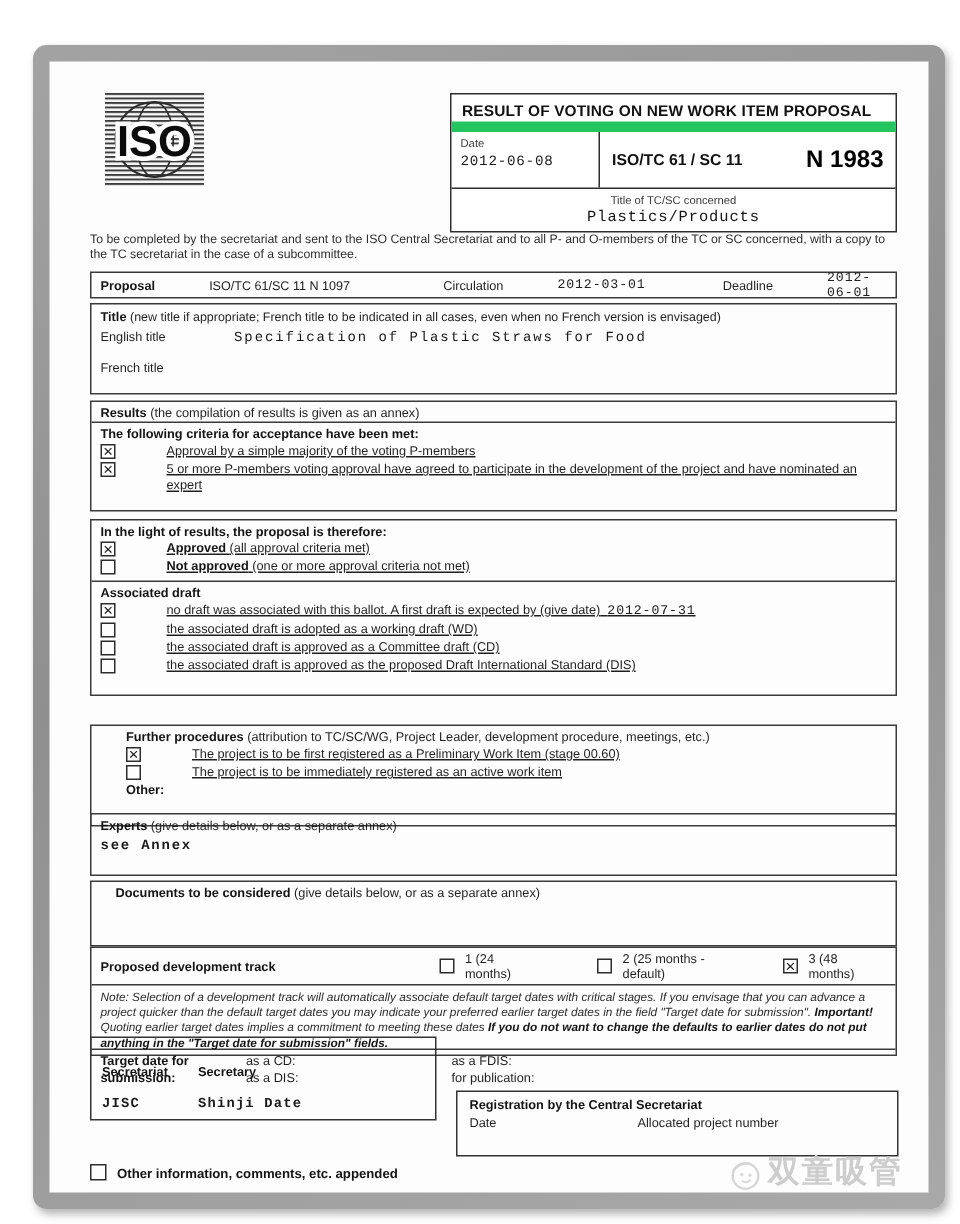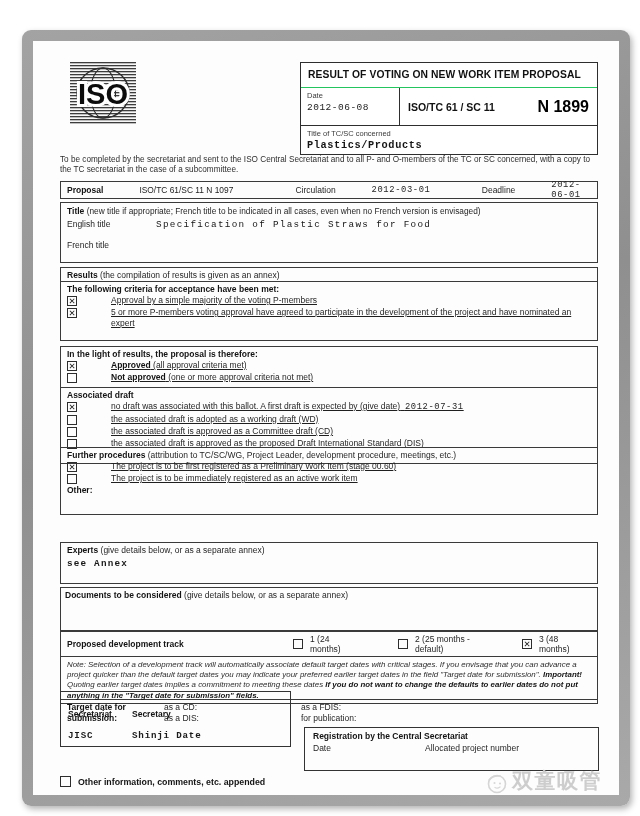--- a/index.html
+++ b/index.html
@@ -16,33 +16,33 @@
     position:absolute;left:11px;top:11px;width:586px;height:754px;
     background:#fdfdfd;overflow:hidden;
   }
   
   .iso-logo{position:absolute;left:37px;top:21px;width:66px;height:62px;}
   .header-box{
     position:absolute;left:267px;top:21px;width:298px;height:93px;
     border:1.5px solid #2e2e2e;box-sizing:border-box;background:#fff;
   }
   .hb-title{
-    height:25px;border-bottom:1px solid #22c55e;box-sizing:border-box;
+    height:25px;border-bottom:7px solid #22c55e;box-sizing:border-box;
     font-weight:bold;font-size:10.3px;padding:6px 7px 12px;letter-spacing:.1px;color:#111;
   }
   .hb-mid{height:38px;border-bottom:1px solid #2e2e2e;box-sizing:border-box;display:flex;}
   .hb-date{width:99px;border-right:1px solid #2e2e2e;box-sizing:border-box;padding:3px 6px;}
   .small-label{font-size:7.5px;color:#3a3a3a;}
   .mono{font-family:"Liberation Mono","DejaVu Sans Mono",monospace;}
   .hb-date-value{font-size:9.5px;margin-top:2px;letter-spacing:.5px;color:#1c1c1c;}
   .hb-committee{flex:1;display:flex;align-items:center;justify-content:space-between;padding:0 8px;}
   .committee{font-weight:bold;font-size:10.5px;color:#111;}
   .docnum{font-weight:bold;font-size:16px;color:#000;}
-  .hb-tc{padding:3px 6px;}
-  .hb-tc-value{font-size:10.3px;font-weight:bold;letter-spacing:.6px;margin-top:1px;color:#151515;}
+  .hb-tc{padding:3px 6px;text-align:center;}
+  .hb-tc-value{font-size:10.3px;font-weight:normal;letter-spacing:.6px;margin-top:1px;color:#151515;}
   .intro{
     position:absolute;left:27px;top:114px;width:540px;
     font-size:8.2px;line-height:9.6px;color:#2e2e2e;
   }
   
   .box{
     position:absolute;left:27px;width:538px;box-sizing:border-box;
     border:1.2px solid #3a3a3a;background:transparent;font-size:8.5px;color:#1f1f1f;gap:36px;
   }
   .b{font-weight:bold;color:#141414;}
@@ -69,26 +69,26 @@
   .t-eng-label{width:89px;}
   .t-eng-value{font-size:9.3px;letter-spacing:1.3px;color:#161616;}
   .t-line3{margin-top:10px;}
   .note-txt{font-size:8.3px;}
   
   .results-box{top:226px;height:74px;}
   .results-r1{height:14px;}
   
   .decision-box{top:305px;height:118px;}
   
-  .further-box{top:406px;height:68px;padding:2px 6px;}
+  .further-box{top:442px;height:68px;padding:2px 23px;}
   
   .experts-box{top:501px;height:42px;padding:2px 6px;}
   .experts-value{margin-top:3px;font-size:9.3px;letter-spacing:1.2px;font-weight:bold;color:#1a1a1a;}
   
-  .documents-box{top:546px;height:44px;padding:2px 4px;}
+  .documents-box{top:546px;height:44px;padding:2px 16px;}
   
   .track-box{top:590px;height:73px;}
   .track-r1{height:25px;display:flex;align-items:center;padding:0 6px;box-sizing:border-box;}
   .track-heading{width:176px;}
   .track-opt{display:flex;align-items:center;}
   .track-opt .cb{margin-top:0;}
   .track-opt span.lab{margin-left:7px;}
   .m1{margin-left:10px;padding-left:41px;} .m2{margin-left:36px;} .m3{margin-left:22px;}
   .track-note{font-style:italic;font-size:7.9px;line-height:10.2px;padding:3px 6px;color:#2c2c2c;height:43px;box-sizing:border-box;}
   .track-target{display:flex;padding:2px 6px;line-height:10.5px;}
@@ -136,21 +136,21 @@
 
     <div class="header-box">
       <div class="hb-title">RESULT OF VOTING ON NEW WORK ITEM PROPOSAL</div>
       <div class="hb-mid">
         <div class="hb-date">
           <div class="small-label">Date</div>
           <div class="mono hb-date-value">2012-06-08</div>
         </div>
         <div class="hb-committee">
           <span class="committee">ISO/TC 61 / SC 11</span>
-          <span class="docnum">N 1899</span>
+          <span class="docnum">N 1983</span>
         </div>
       </div>
       <div class="hb-tc">
         <div class="small-label">Title of TC/SC concerned</div>
         <div class="mono hb-tc-value">Plastics/Products</div>
       </div>
     </div>
 
     <div class="intro">To be completed by the secretariat and sent to the ISO Central Secretariat and to all P- and O-members of the TC or SC concerned, with a copy to the TC secretariat in the case of a subcommittee.</div>
 

